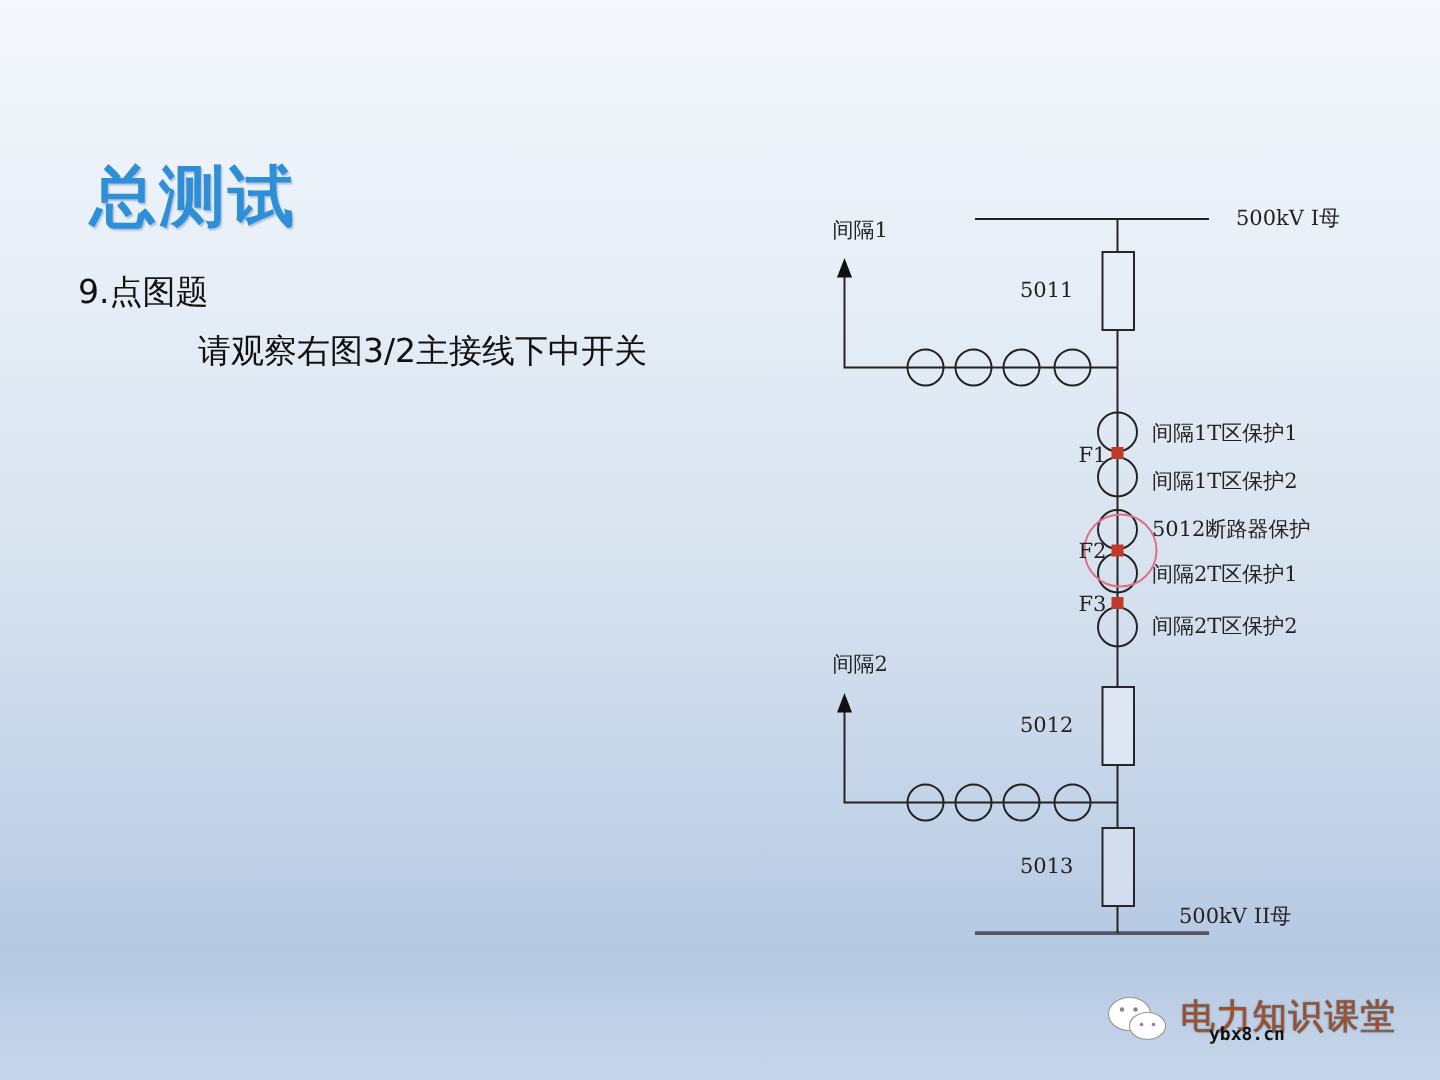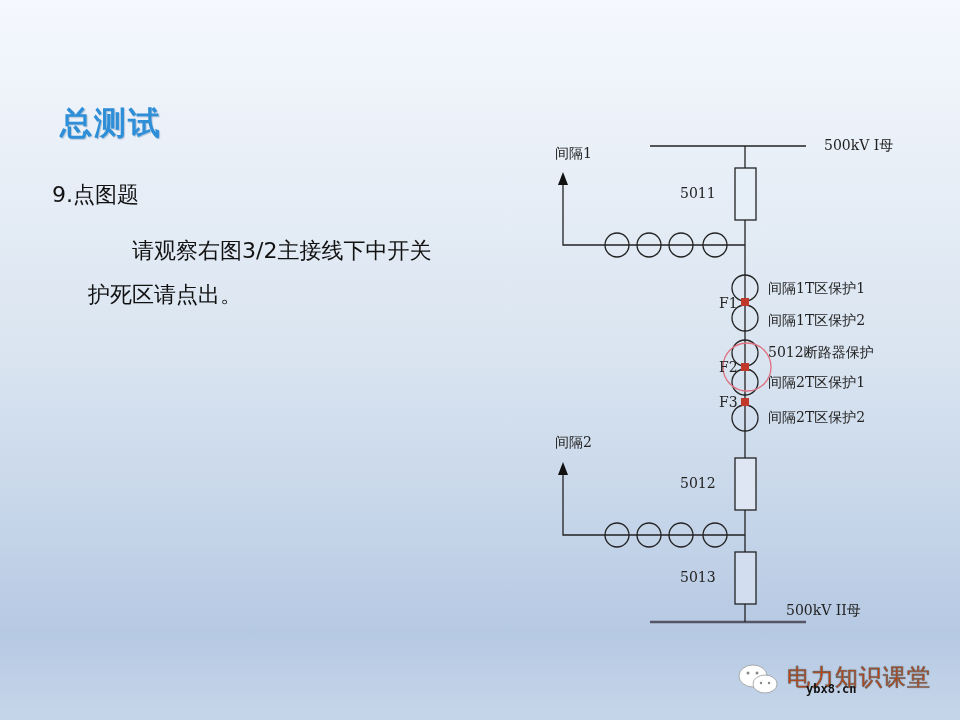--- a/index.html
+++ b/index.html
@@ -3,28 +3,28 @@
 <meta charset="utf-8">
 <style>
   html, body { margin:0; padding:0; }
   body {
     width:960px; height:720px; overflow:hidden; position:relative;
     background: linear-gradient(180deg, #f5f8fe 0%, #eaf0f8 20%, #d9e4f0 50%, #c3d3e8 75%, #b6c9e3 88%, #c6d6ea 100%);
     font-family: "DejaVu Sans", "Liberation Sans", sans-serif;
   }
   .title {
     position:absolute; left:60px; top:102px;
-    font-size:32px; font-weight:bold; color:#2e8fd8;
+    font-size:44px; font-weight:bold; color:#2e8fd8;
     letter-spacing:2px;
     text-shadow: 1px 1px 1px rgba(0,60,120,0.25);
   }
   .qnum { position:absolute; left:52px; top:180px; font-size:22px; color:#111;text-align:center; }
   .qtext {
     position:absolute; left:88px; top:218px; width:420px;
-    font-size:22px; color:#111; line-height:34px;margin-top:16px;
+    font-size:22px; color:#111; line-height:34px;
   }
   .qtext .indent { display:inline-block; width:44px; }
   .qtext .lastline { display:block; margin-top:10px; }
   svg.diagram { position:absolute; left:0; top:0; }
   .lbl { font-family:"DejaVu Serif","Liberation Serif",serif; font-size:14px; fill:#222; }
   .watermark { position:absolute; left:735px; top:660px; width:210px; height:40px; }
   .wm-text {
     position:absolute; left:52px; top:2px; font-size:23px; color:#c2410c;
     -webkit-text-stroke:0.6px #666; letter-spacing:1px;
     text-shadow: 0 0 2px #888;
@@ -35,21 +35,20 @@
   }
   .wm-icon { position:absolute; left:0; top:0; }
 </style>
 </head>
 <body>
 
 <div class="title">总测试</div>
 <div class="qnum">9.点图题</div>
 <div class="qtext">
   <div><span class="indent"></span><span>请观察右图3/2主接线下中开关</span></div>
-  <div class="lastline">护死区请点出。</div>
 </div>
 
 <svg class="diagram" width="960" height="720">
   <g stroke="#222" stroke-width="1.3" fill="none">
 
     <line x1="650" y1="146" x2="806" y2="146"></line>
 
     <line x1="650" y1="622" x2="806" y2="622" stroke="#556" stroke-width="2.5"></line>
 
     <line x1="745" y1="146" x2="745" y2="622"></line>

